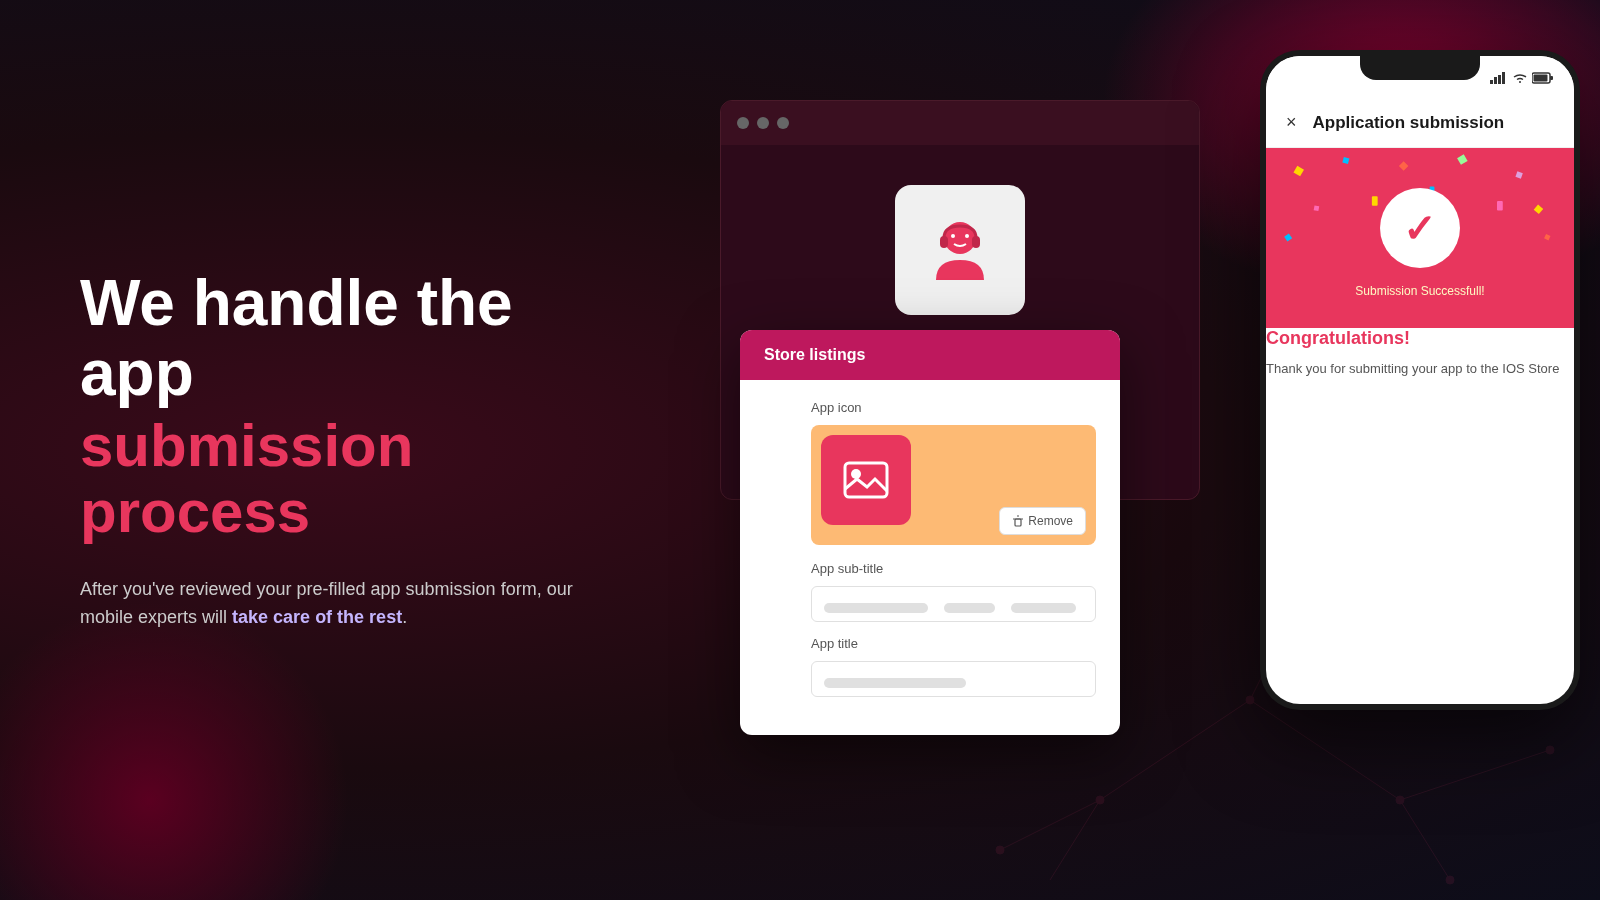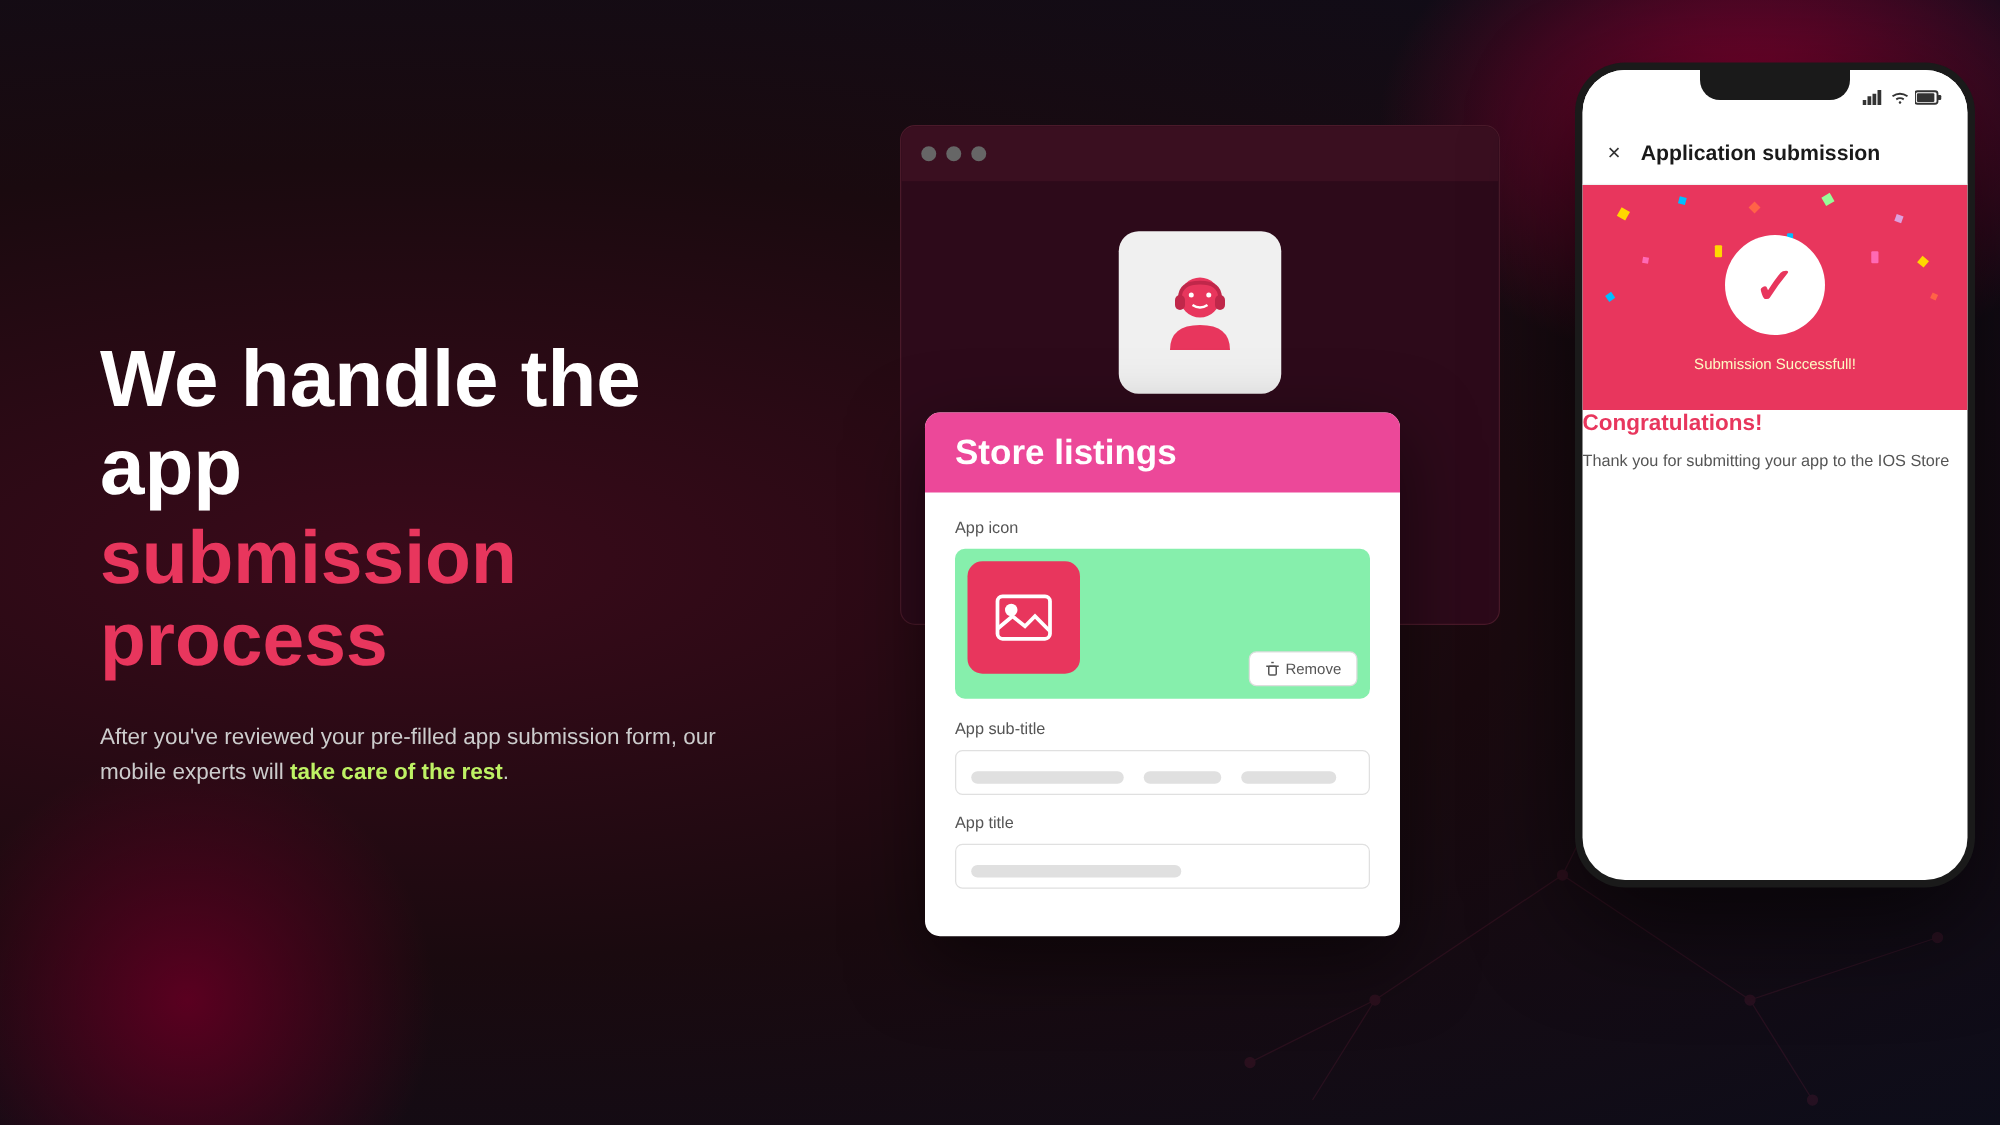--- a/index.html
+++ b/index.html
@@ -102,21 +102,21 @@
     }
 
     .subtext {
       font-size: 18px;
       color: #ccc;
       line-height: 1.6;
       max-width: 520px;
     }
 
     .subtext strong {
-      color: #bef264;
+      color: #c4b5fd;
       font-weight: 700;
     }
 
     
     .right-panel {
       flex: 1;
       position: relative;
       height: 900px;
     }
 
@@ -175,24 +175,24 @@
       left: 60px;
       width: 380px;
       background: white;
       border-radius: 12px;
       padding: 24px;
       box-shadow: 0 20px 60px rgba(0,0,0,0.5);
       z-index: 20;
     }
 
     .card-header {
-      font-size: 28px;
+      font-size: 16px;
       font-weight: 700;
       color: white;
-      background: #ec4899;
+      background: #be185d;
       margin: -24px -24px 20px -24px;
       padding: 16px 24px;
       border-radius: 12px 12px 0 0;
     }
 
     .card-label {
       font-size: 13px;
       color: #555;
       margin-bottom: 10px;
       font-weight: 500;
@@ -205,21 +205,21 @@
       border-radius: 12px;
       display: flex;
       align-items: center;
       justify-content: center;
       margin-bottom: 10px;
       float: left;
       margin-right: 16px;
     }
 
     .icon-bg-area {
-      background: #86efac;
+      background: #fdba74;
       border-radius: 8px;
       padding: 10px;
       margin-bottom: 16px;
       overflow: hidden;
       display: flex;
       align-items: flex-end;
       justify-content: space-between;
       min-height: 110px;
     }
 
@@ -233,20 +233,21 @@
       display: flex;
       align-items: center;
       gap: 4px;
       align-self: flex-end;
       cursor: pointer;
     }
 
     .field-block {
       margin-bottom: 14px;
       clear: both;
+      margin-left: 47px;
     }
 
     .field-placeholder-line {
       height: 10px;
       background: #e0e0e0;
       border-radius: 5px;
       margin-top: 8px;
     }
 
     .field-placeholder-line.short { width: 55%; }

